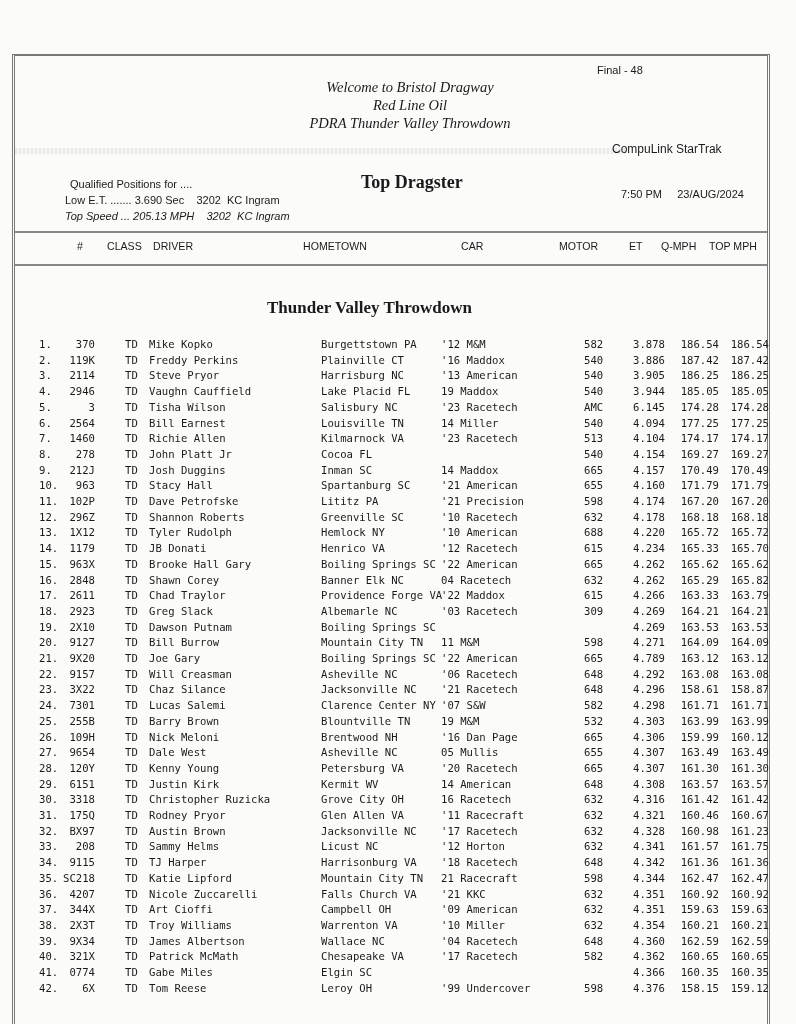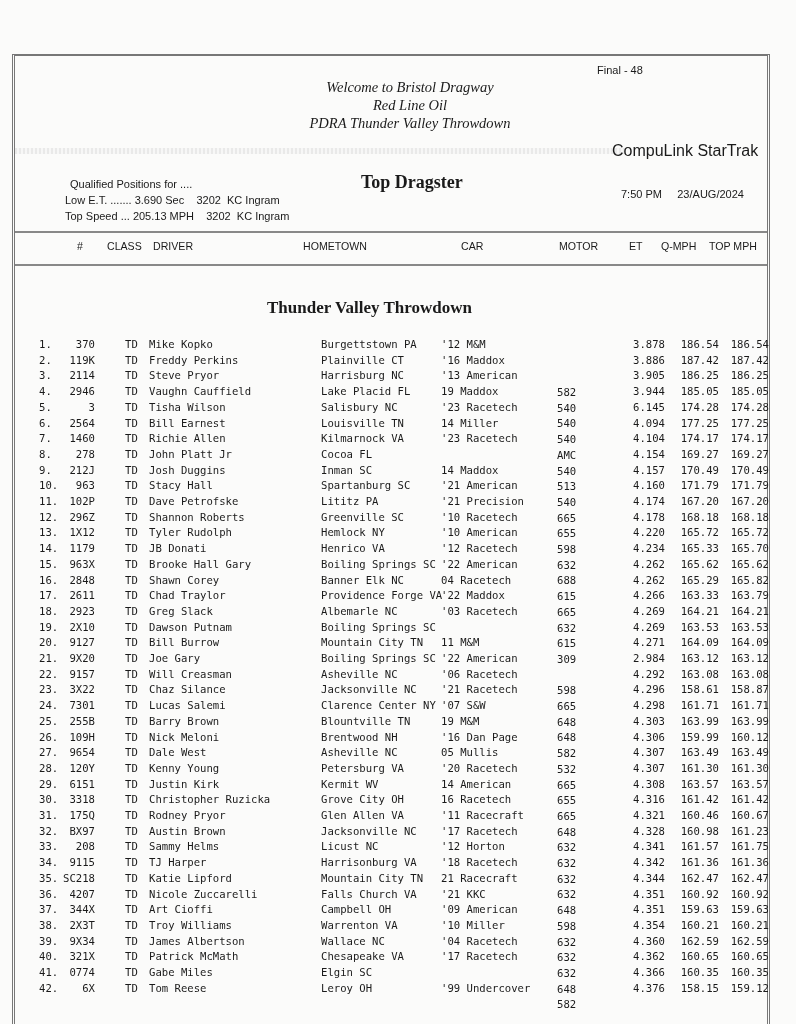--- a/index.html
+++ b/index.html
@@ -4,40 +4,40 @@
 <style>
   html,body{margin:0;padding:0;background:#fbfbfa;}
   body{width:796px;height:1024px;position:relative;overflow:hidden;color:#1a1a1a;}
   .sheet{position:absolute;left:12px;top:54px;width:752px;height:970px;border-left:3px double #777;border-right:3px double #777;border-top:2px solid #777;}
   .sans{font-family:"Liberation Sans",sans-serif;}
   .serif{font-family:"Liberation Serif",serif;text-align:center;}
   .mono{font-family:"DejaVu Sans Mono",monospace;}
   .abs{position:absolute;white-space:nowrap;}
   .final{left:582px;top:8px;font-size:11px;}
   .welcome{left:0;width:790px;text-align:center;top:22px;font-style:italic;font-size:14.5px;line-height:18px;}
-  .compulink{left:597px;top:86px;font-size:16px;}
+  .compulink{left:597px;top:86px;font-size:12px;}
   .grayband{left:0;top:92px;width:610px;height:6px;background:repeating-linear-gradient(90deg,#ddd 0 2px,#f4f4f4 2px 4px);opacity:.6;}
   .classtitle{left:346px;top:116px;font-size:18px;font-weight:bold;}
   .qual{left:28px;top:122px;font-size:11px;margin-left:27px;}
   .lowet{left:50px;top:138px;font-size:11px;}
-  .topspd{left:50px;top:154px;font-size:11px;}
+  .topspd{left:50px;top:154px;font-size:11px;font-style:italic;}
   .clock{left:606px;top:132px;font-size:11px;}
   .hr1{left:0;top:175px;width:752px;border-top:2px solid #888;}
   .hr2{left:0;top:208px;width:752px;border-top:2px solid #888;}
   .hdr{top:184px;font-size:11px;}
   .evtitle{left:252px;top:242px;font-size:17px;font-weight:bold;}
   .row{position:absolute;left:0;height:15.6px;font-size:10.6px;width:752px;}
   .row span{position:absolute;white-space:nowrap;}
   .c-pos{left:24px;}
   .c-num{left:40px;width:40px;text-align:right;}
   .c-cls{left:110px;}
   .c-drv{left:134px;}
   .c-home{left:306px;}
   .c-car{left:426px;}
-  .c-mot{left:542px;margin-top:48px;}
+  .c-mot{left:569px;}
   .c-et{left:594px;width:56px;text-align:right;}
   .c-qm{left:654px;width:50px;text-align:right;}
   .c-tm{left:706px;width:48px;text-align:right;}
 </style>
 </head>
 <body>
 
 <div class="sheet">
   <div class="abs sans final">Final - 48</div>
   <div class="abs serif welcome">
@@ -313,21 +313,21 @@
         <span class="c-tm">164.09</span>
       </div>
       <div class="row mono" style="top: 596px;">
         <span class="c-pos">21.</span>
         <span class="c-num">9X20</span>
         <span class="c-cls">TD</span>
         <span class="c-drv">Joe Gary</span>
         <span class="c-home">Boiling Springs  SC</span>
         <span class="c-car">'22 American</span>
         <span class="c-mot">665</span>
-        <span class="c-et">2.984</span>
+        <span class="c-et">4.789</span>
         <span class="c-qm">163.12</span>
         <span class="c-tm">163.12</span>
       </div>
       <div class="row mono" style="top: 611.7px;">
         <span class="c-pos">22.</span>
         <span class="c-num">9157</span>
         <span class="c-cls">TD</span>
         <span class="c-drv">Will Creasman</span>
         <span class="c-home">Asheville  NC</span>
         <span class="c-car">'06 Racetech</span>

